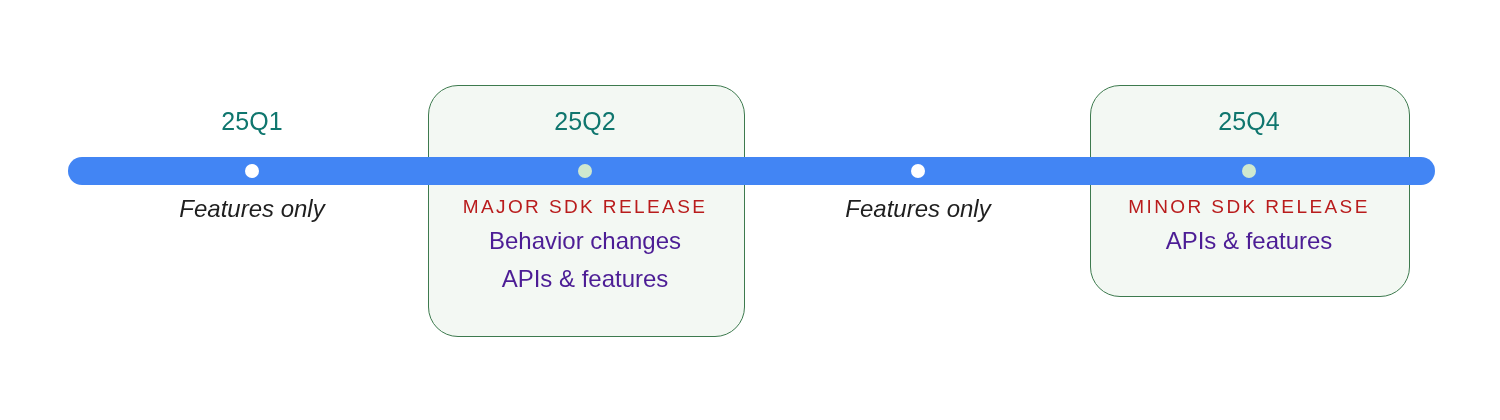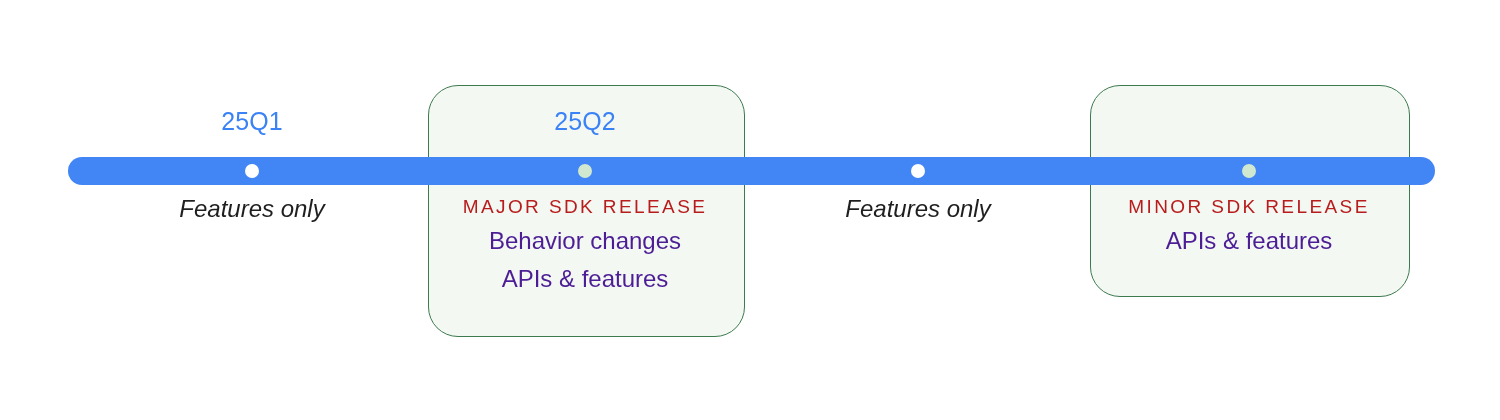--- a/index.html
+++ b/index.html
@@ -53,21 +53,21 @@
     pointer-events: none;
   }
 
   .quarter-label {
     position: absolute;
     top: 105px;
     left: 0;
     width: 100%;
     font-size: 25px;
     line-height: 32px;
-    color: #3b82f6;
+    color: #0f766e;
     letter-spacing: 0.1px;
   }
 
   .dot {
     position: absolute;
     top: 164px;
     left: 50%;
     margin-left: -7px;
     width: 14px;
     height: 14px;
@@ -139,20 +139,21 @@
   </div>
 
   <div class="marker-col" style="left:748px;">
     <div class="dot"></div>
     <div class="desc">
       <div class="desc-plain">Features only</div>
     </div>
   </div>
 
   <div class="marker-col" style="left:1079px;">
+    <div class="quarter-label">25Q4</div>
     <div class="dot mint"></div>
     <div class="desc">
       <div class="desc-release">MINOR SDK RELEASE</div>
       <div class="desc-item">APIs &amp; features</div>
     </div>
   </div>
 
 </div>
 
 </body></html>

